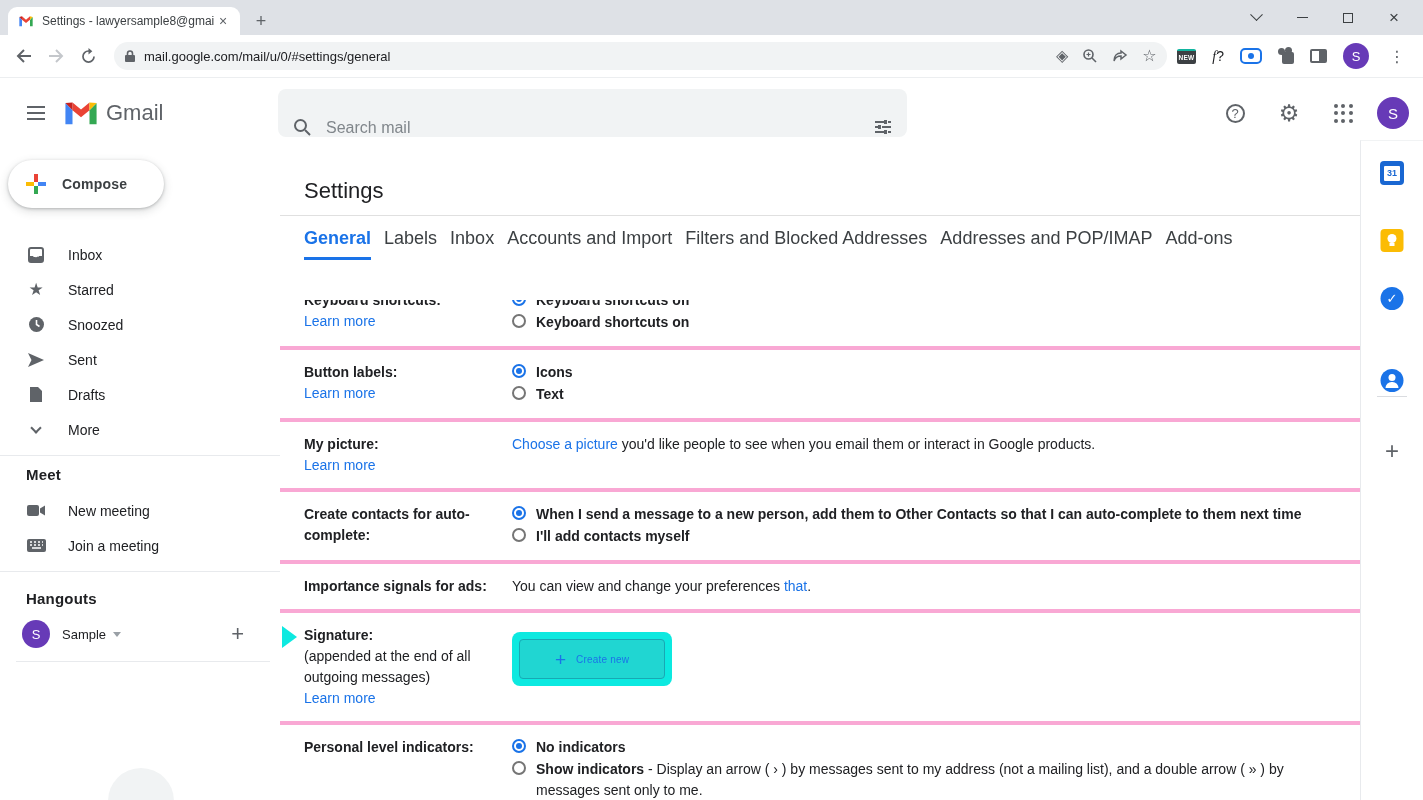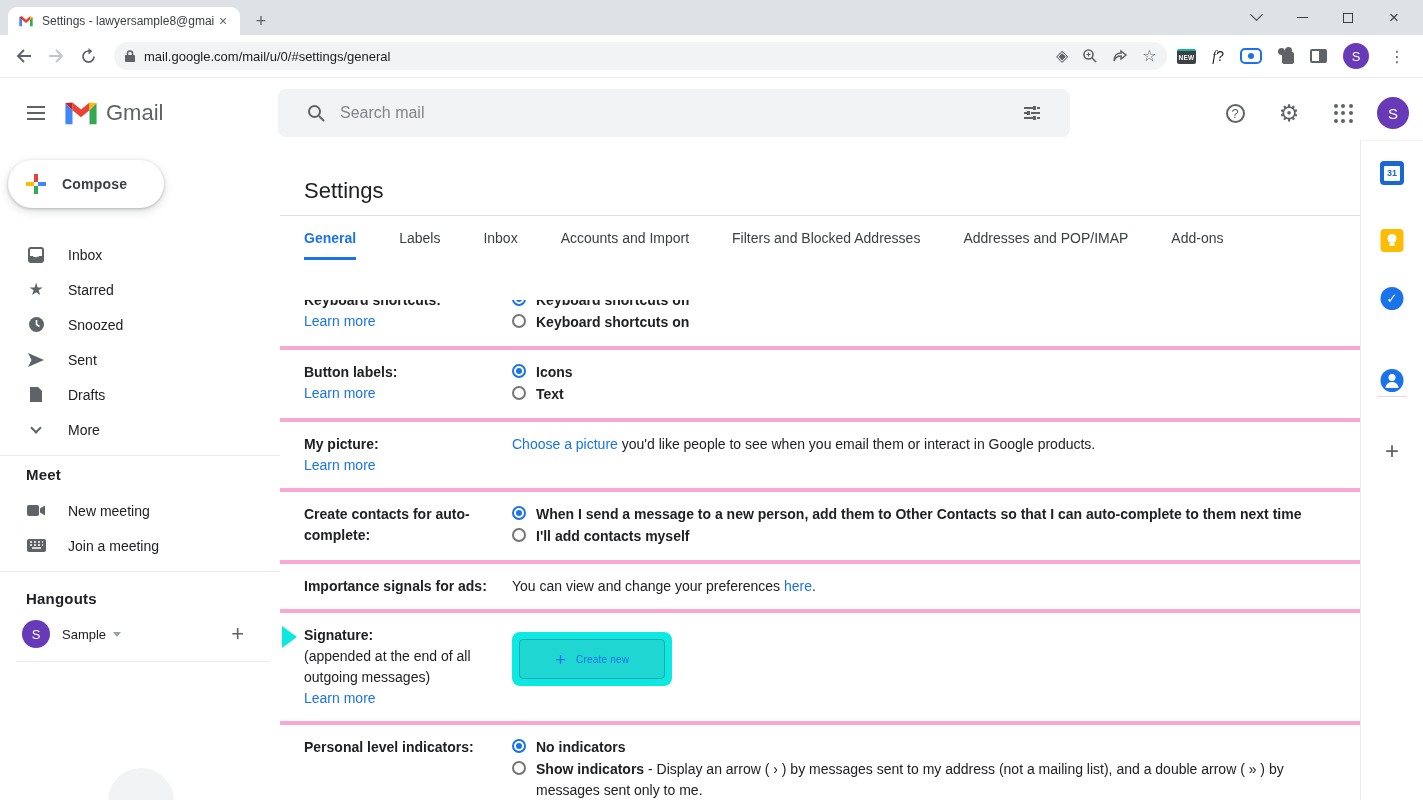--- a/index.html
+++ b/index.html
@@ -50,22 +50,22 @@
   .dots-menu { font-size:16px; color:#5f6368; padding:0 4px; }
 
   
   .gheader { position:absolute; left:0; top:78px; width:1423px; height:70px; background:#fff;
     display:flex; align-items:center; }
   .hamburger { width:48px; height:48px; margin-left:12px; display:flex; flex-direction:column;
     justify-content:center; align-items:center; gap:4px; flex:none; }
   .hamburger i { width:18px; height:2px; background:#5f6368; }
   .glogo { display:flex; align-items:center; margin-left:4px; }
   .glogo-text { font-size:22px; color:#5f6368; margin-left:8px; }
-  .gsearch { position:absolute; left:278px; top:11px; width:792px; height:48px; background:#f1f3f4;
-    border-radius:8px; display:flex; align-items:center; padding:0 28px; }
+  .gsearch { position:absolute; left:278px; top:11px; width:629px; height:48px; background:#f1f3f4;
+    border-radius:8px; display:flex; align-items:flex-end; padding:0 14px; }
   .gsearch input { border:none; outline:none; background:transparent; flex:1; font-size:16px;
     color:#202124; margin-left:14px; font-family:inherit; }
   .gsearch input::placeholder { color:#80868b; }
   .gh-right { position:absolute; right:14px; top:0; height:70px; display:flex; align-items:center; gap:14px; }
   .roundbtn { width:40px; height:40px; display:flex; align-items:center; justify-content:center; }
   .help-circ { width:19px; height:19px; border:2px solid #5f6368; border-radius:50%;
     display:flex; align-items:center; justify-content:center; font-size:13px; color:#5f6368; }
   .gear-glyph { font-size:23px; color:#5f6368; line-height:1; }
   .appgrid { display:grid; grid-template-columns:repeat(3,4px); grid-gap:3.5px; }
   .appgrid i { width:4px; height:4px; background:#5f6368; border-radius:50%; }
@@ -93,21 +93,21 @@
     display:flex; align-items:center; justify-content:center; font-size:13px; flex:none; }
   .hang-name { font-size:13px; color:#202124; margin-left:12px; }
   .caret-dn { width:0; height:0; border-left:4px solid transparent; border-right:4px solid transparent;
     border-top:5px solid #9aa0a6; margin-left:7px; }
   .hang-plus { margin-left:auto; margin-right:28px; font-size:22px; color:#5f6368; font-weight:300; }
   .ghost-circle { position:absolute; left:108px; top:620px; width:66px; height:66px; border-radius:50%; background:#f1f3f4; }
 
   
   .main { position:absolute; left:280px; top:164px; width:1080px; bottom:0; }
   .settings-title { padding:14px 0 0 24px; font-size:22px; color:#202124; height:52px; border-bottom:1px solid #e0e0e0; }
-  .tabs-row { display:flex; align-items:stretch; gap:43px; padding-left:24px; height:44px; font-size:14px; color:#3c4043; }
+  .tabs-row { display:flex; align-items:stretch; gap:13px; padding-left:24px; height:44px; font-size:18px; color:#3c4043; }
   .tabs-row.second { border-bottom:1px solid #e0e0e0; height:39px; }
   .stab { display:flex; align-items:center; cursor:pointer; border-bottom:3px solid transparent; padding-top:3px; white-space:nowrap; }
   .stab.active { color:#1a73e8; font-weight:bold; border-bottom-color:#1a73e8; }
   .rows-wrap { position:absolute; left:0; top:136px; right:0; bottom:0; overflow:hidden; }
   .srow { display:flex; padding:12px 40px 12px 24px; border-bottom:4px solid #f9a8d4; position:relative;
     font-size:14px; line-height:21px; color:#202124; }
   .srow.first { margin-top:-22px; }
   .lbl { width:208px; flex:none; padding-right:8px; }
   .lbl b { display:block; font-weight:bold; }
   .sub-note { color:#202124; }
@@ -444,21 +444,21 @@
           <span class="optb">I'll add contacts myself</span>
         </div>
       </div>
     </div>
 
     <div class="srow">
       <div class="lbl">
         <b>Importance signals for ads:</b>
       </div>
       <div class="cnt">
-        <span>You can view and change your preferences </span><span class="inline-link">here</span><span>.</span>
+        <span>You can view and change your preferences </span><span class="inline-link">that</span><span>.</span>
       </div>
     </div>
 
     <div class="srow">
       <span class="sig-arrow"></span>
       <div class="lbl">
         <b>Signature:</b>
         <span class="sub-note">(appended at the end of all outgoing messages)</span><br>
         <span class="learn">Learn more</span>
       </div>

